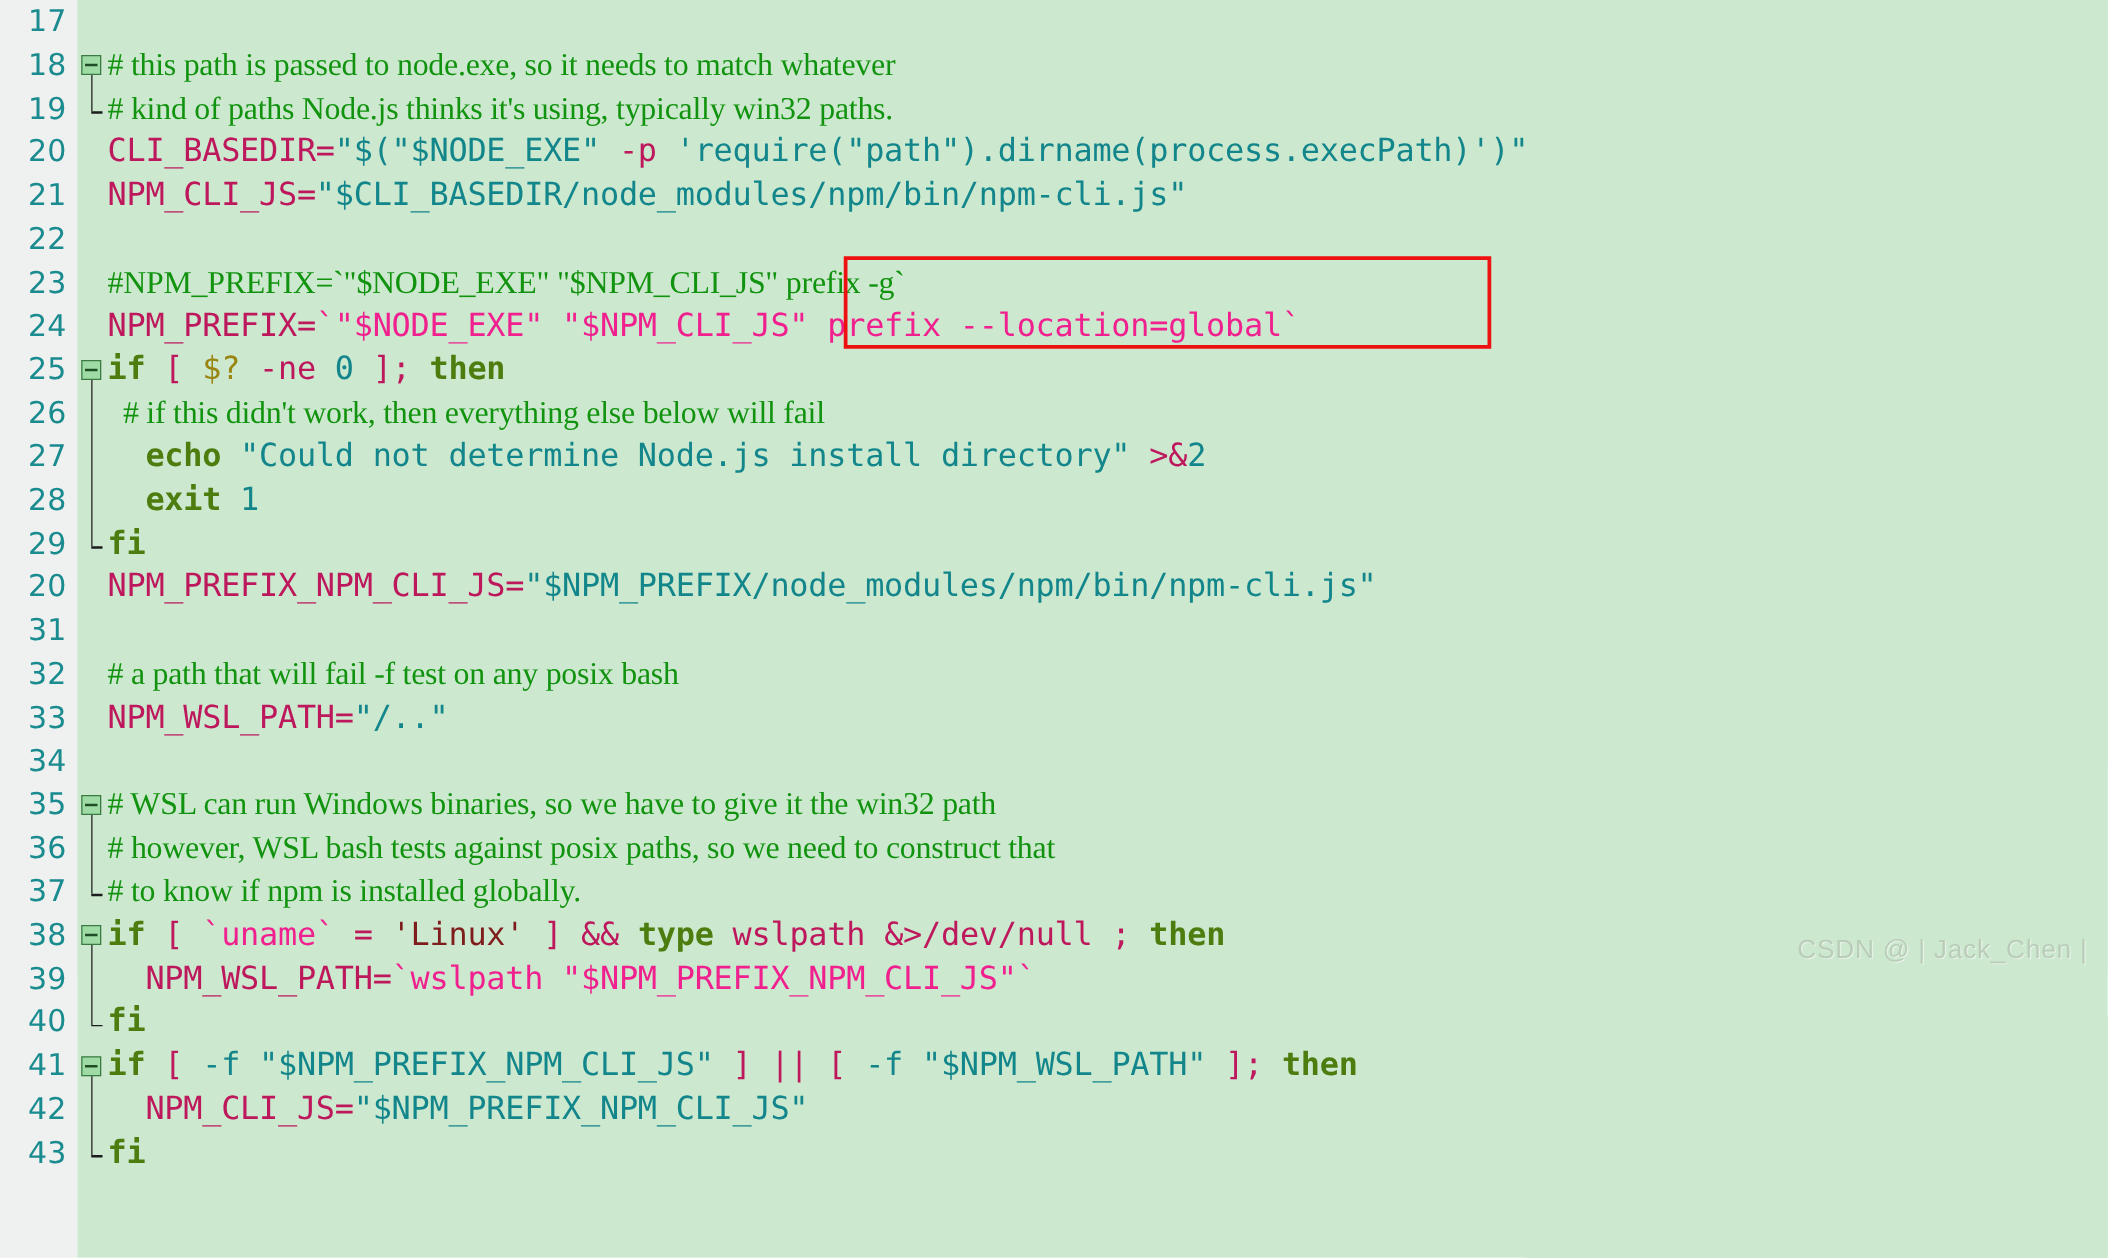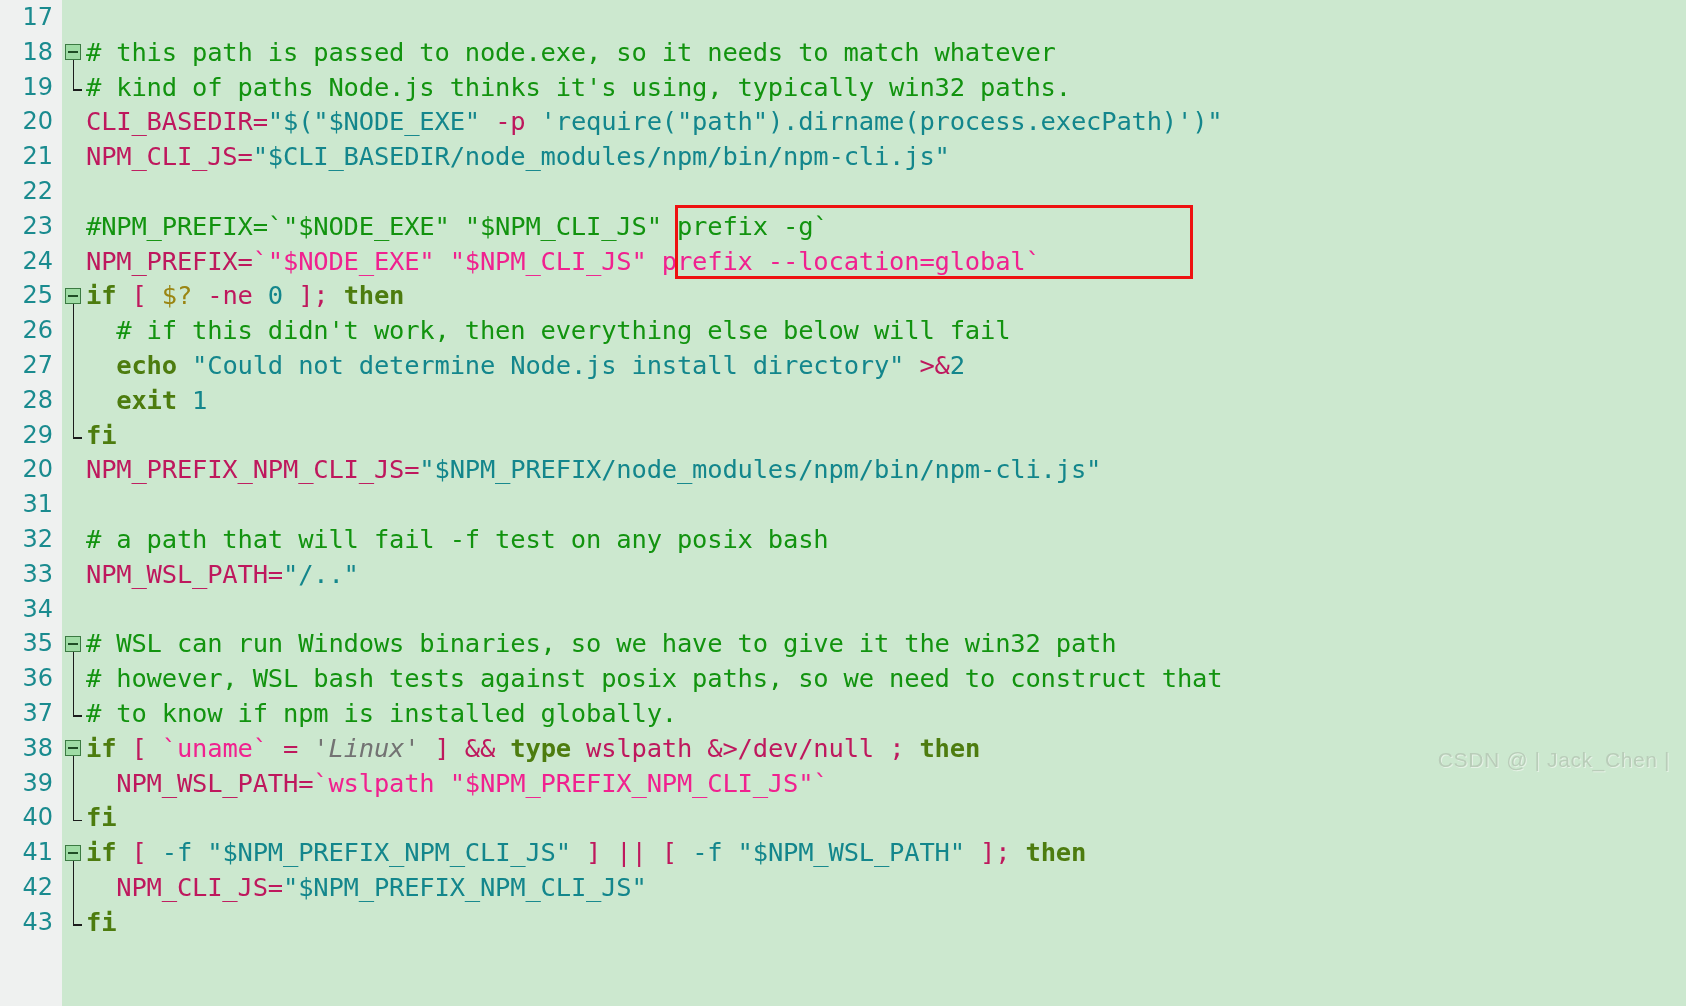--- a/index.html
+++ b/index.html
@@ -98,26 +98,26 @@
   .cl {
     height: 34.8px;
     line-height: 34.8px;
     font-size: 25.5px;
     white-space: pre;
     color: #101010;
     letter-spacing: -0.2px;
   }
 
   
-  .c-com  { color: #12930f; }           
+  .c-com  { color: #12930f; font-family: Liberation Serif, serif; }           
   .c-str  { color: #13868c; }           
   .c-kw   { color: #4d7c0f; font-weight: bold; }  
   .c-num  { color: #13868c; }           
   .c-pink { color: #f0218f; }           
-  .c-sq   { color: #737373; font-style: italic; }           
+  .c-sq   { color: #7f1d1d; }           
   .c-olv  { color: #9a8512; }           
   .c-blk  { color: #be185d; }
 
   
   #redbox {
     position: absolute;
     border: 3px solid #ee1111;
     box-sizing: border-box;
     pointer-events: none;
     z-index: 5;

